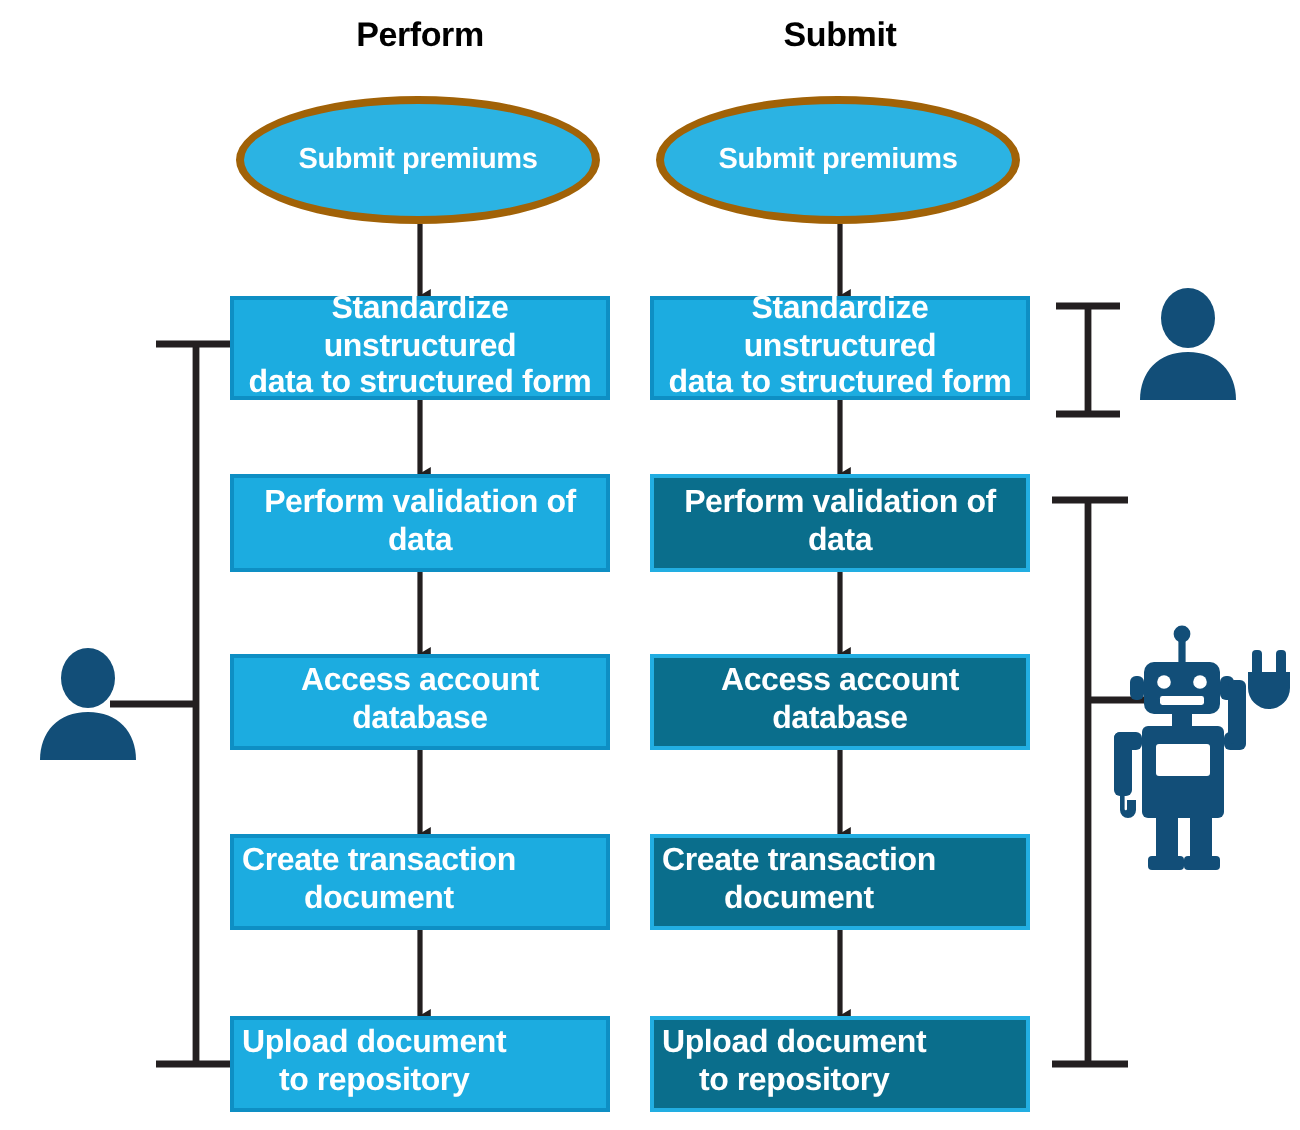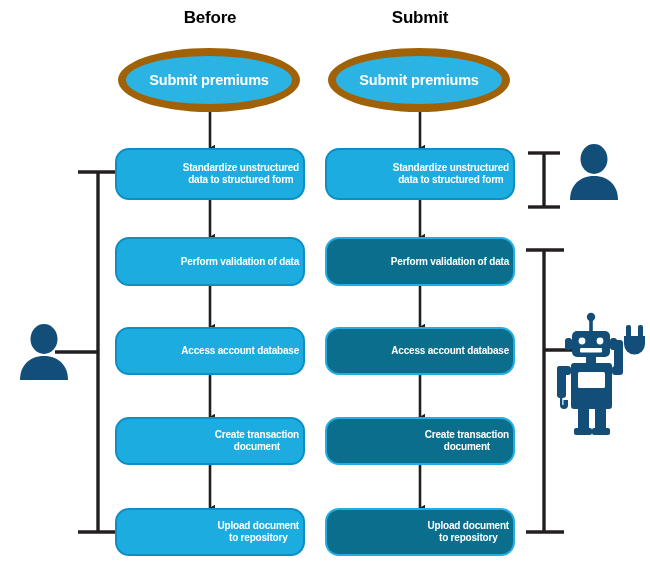--- a/index.html
+++ b/index.html
@@ -38,58 +38,57 @@
     color: #ffffff;
     font-size: 14.5px;
     font-weight: bold;
     text-align: center;
     letter-spacing: -0.2px;
   }
   .node-box {
     position: absolute;
     display: flex;
     align-items: center;
-    justify-content: flex-end;
+    justify-content: flex-start;
     box-sizing: border-box;
     color: #ffffff;
-    font-size: 10px;
+    font-size: 16px;
     font-weight: bold;
     text-align: center;
     line-height: 1.18;
     letter-spacing: -0.2px;
     padding: 2px 4px;
-    border-radius: 14px;
   }
   .fill-light {
     background: #1CACE0;
     border: 2px solid #0E8FC4;
   }
   .fill-dark {
     background: #0A6E8C;
     border: 2px solid #22AEE2;
   }
   .ell-light {
     background: #2BB3E3;
-    border: 8px solid #a16207;
+    border: 4px solid #a16207;
     text-align: center;
   }
 
   .connector {
     position: absolute;
   }
   .icon-svg {
     position: absolute;
   }
 </style>
 </head>
 <body>
 
 <div id="diagram-root">
 
-  <div class="col-header" id="header-before">Before</div>
+  <div class="col-header" id="header-before">Perform</div>
   <div class="col-header" id="header-after">Submit</div>
 
   <svg class="connector" width="650" height="565" style="left:0; top:0;">
     <defs>
       <marker id="arrowhead" markerWidth="7" markerHeight="6" refX="3.5" refY="5.4" orient="auto" markerUnits="userSpaceOnUse">
         <path d="M0,0 L7,0 L3.5,6 Z" fill="#231F20"></path>
       </marker>
     </defs>
 
     <line x1="210" y1="112" x2="210" y2="148" stroke="#231F20" stroke-width="2.6" marker-end="url(#arrowhead)"></line>

